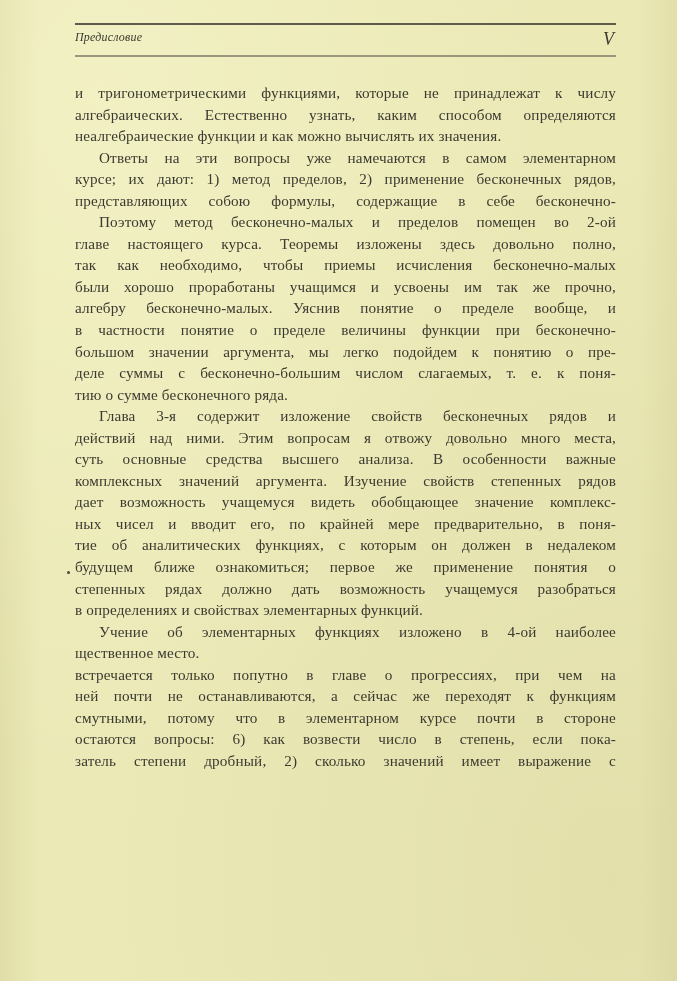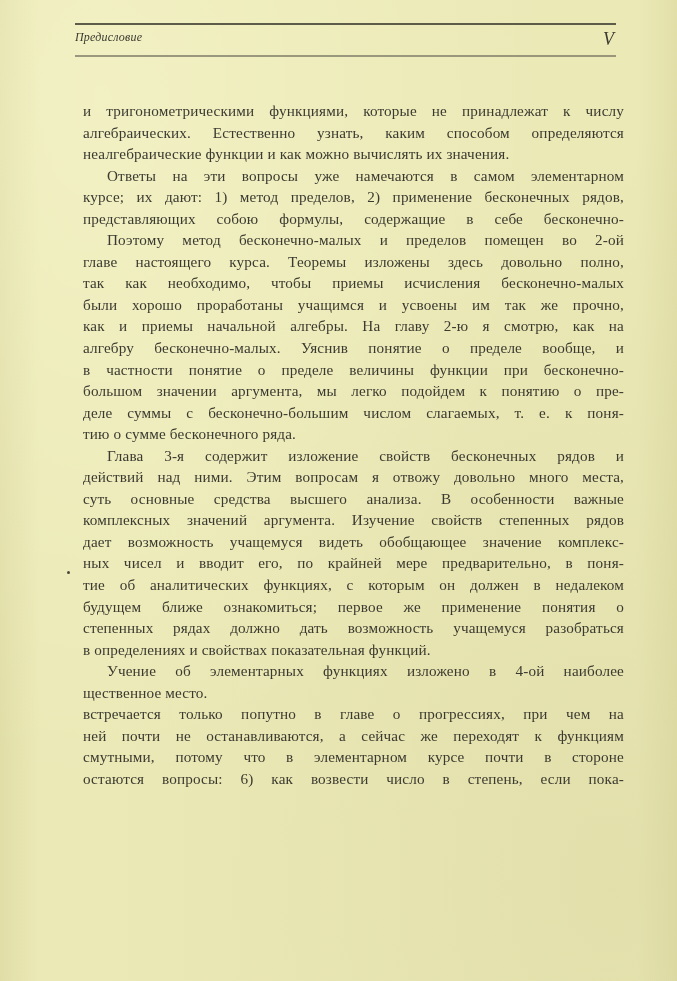--- a/index.html
+++ b/index.html
@@ -52,24 +52,23 @@
     }
     .page-number {
       position: absolute;
       right: 2px;
       top: 0px;
       font-style: italic;
       font-size: 18px;
     }
     .body-text {
       position: absolute;
-      top: 100px;
+      top: 82px;
       left: 75px;
       width: 541px;
-      margin-left: 8px;
     }
     .line {
       display: block;
       height: 21.55px;
       line-height: 21.55px;
       font-size: 15.2px;
       white-space: nowrap;
       text-align: justify;
       text-align-last: justify;
       letter-spacing: 0.15px;
@@ -116,39 +115,39 @@
     <span class="line last">неалгебраические функции и как можно вычислять их значения.</span>
 
     <span class="line indent">Ответы на эти вопросы уже намечаются в самом элементарном</span>
     <span class="line">курсе; их дают: 1) метод пределов, 2) применение бесконечных рядов,</span>
     <span class="line">представляющих собою формулы, содержащие в себе бесконечно-</span>
 
     <span class="line indent">Поэтому метод бесконечно-малых и пределов помещен во 2-ой</span>
     <span class="line">главе настоящего курса. Теоремы изложены здесь довольно полно,</span>
     <span class="line">так как необходимо, чтобы приемы исчисления бесконечно-малых</span>
     <span class="line">были хорошо проработаны учащимся и усвоены им так же прочно,</span>
-    <span class="line">как и приемы начальной алгебры. На главу 2-ю я смотрю, как на</span>
     <span class="line">алгебру бесконечно-малых. Уяснив понятие о пределе вообще, и</span>
     <span class="line">в частности понятие о пределе величины функции при бесконечно-</span>
     <span class="line">большом значении аргумента, мы легко подойдем к понятию о пре-</span>
     <span class="line">деле суммы с бесконечно-большим числом слагаемых, т. е. к поня-</span>
     <span class="line last">тию о сумме бесконечного ряда.</span>
 
     <span class="line indent">Глава 3-я содержит изложение свойств бесконечных рядов и</span>
     <span class="line">действий над ними. Этим вопросам я отвожу довольно много места,</span>
     <span class="line">суть основные средства высшего анализа. В особенности важные</span>
     <span class="line">комплексных значений аргумента. Изучение свойств степенных рядов</span>
     <span class="line">дает возможность учащемуся видеть обобщающее значение комплекс-</span>
     <span class="line">ных чисел и вводит его, по крайней мере предварительно, в поня-</span>
     <span class="line">тие об аналитических функциях, с которым он должен в недалеком</span>
     <span class="line">будущем ближе ознакомиться; первое же применение понятия о</span>
     <span class="line">степенных рядах должно дать возможность учащемуся разобраться</span>
-    <span class="line last">в определениях и свойствах показательная функций.</span>
+    <span class="line last">в определениях и свойствах элементарных функций.</span>
 
     <span class="line indent">Учение об элементарных функциях изложено в 4-ой наиболее</span>
     <span class="line last">щественное место.</span>
 
     <span class="line">встречается только попутно в главе о прогрессиях, при чем на</span>
     <span class="line">ней почти не останавливаются, а сейчас же переходят к функциям</span>
     <span class="line">смутными, потому что в элементарном курсе почти в стороне</span>
     <span class="line">остаются вопросы: 6) как возвести число в степень, если пока-</span>
+    <span class="line">затель степени дробный, 2) сколько значений имеет выражение с</span>
   </div>
 </div>
 
 </body></html>

